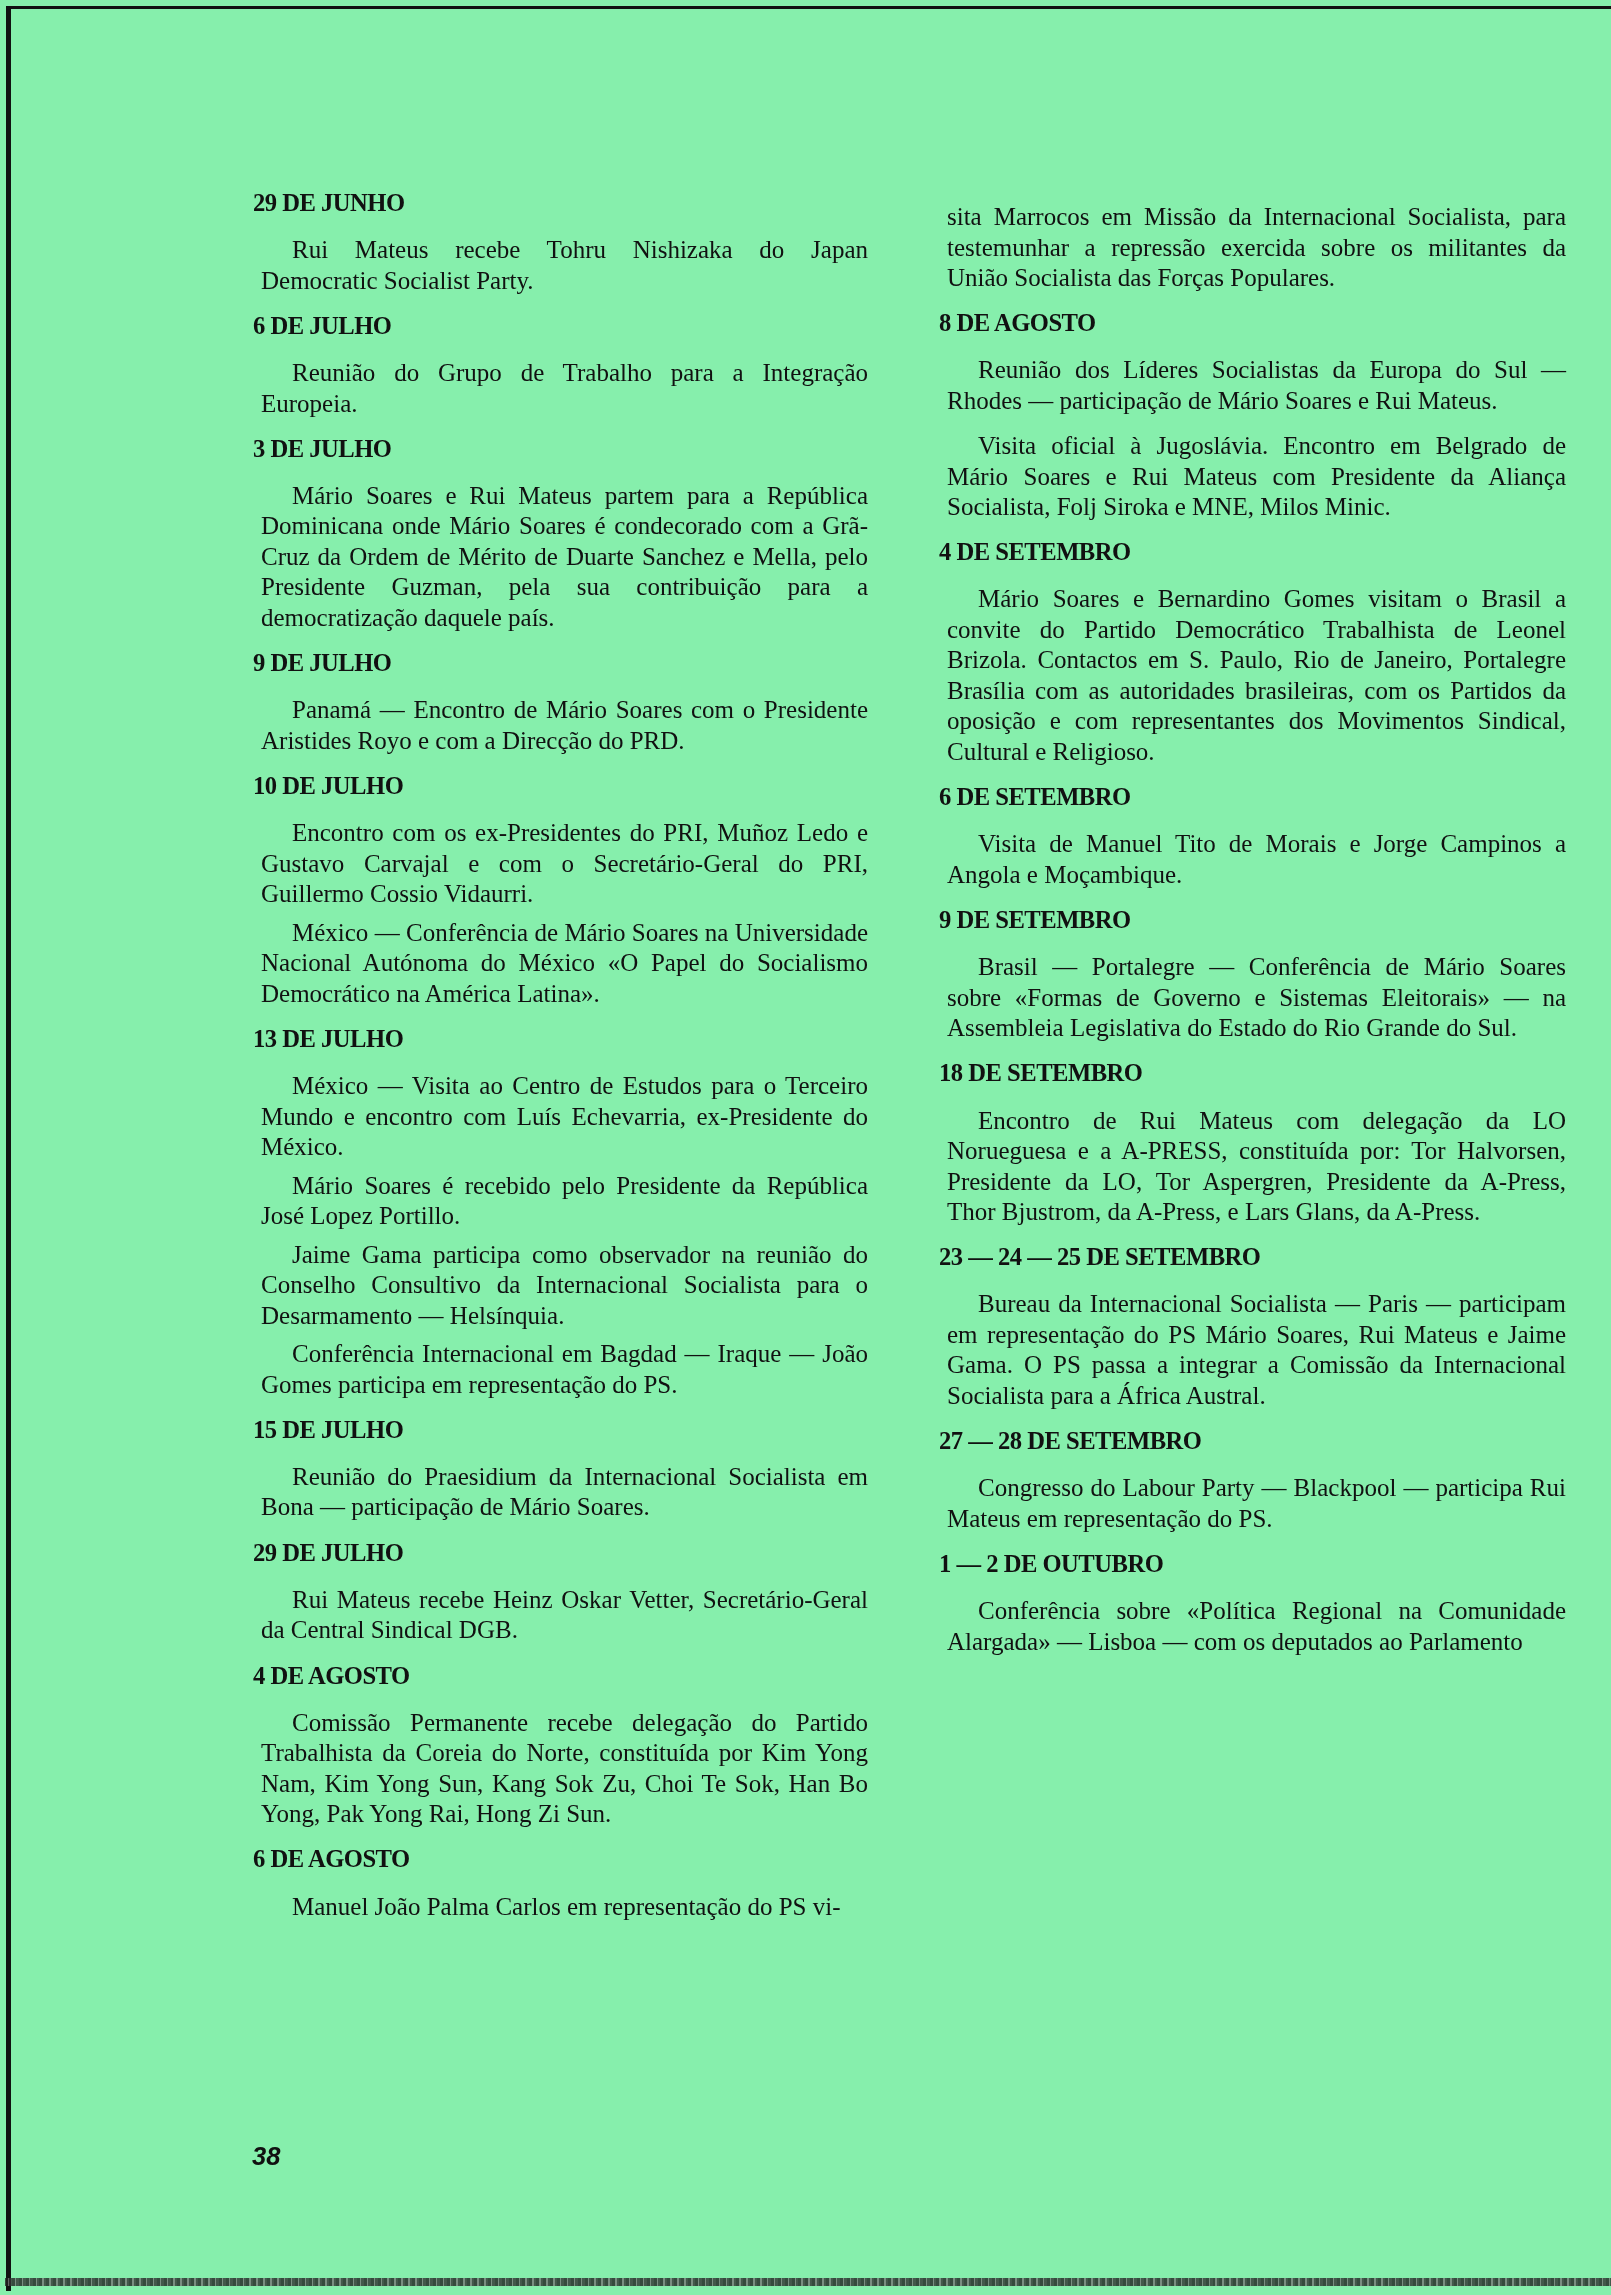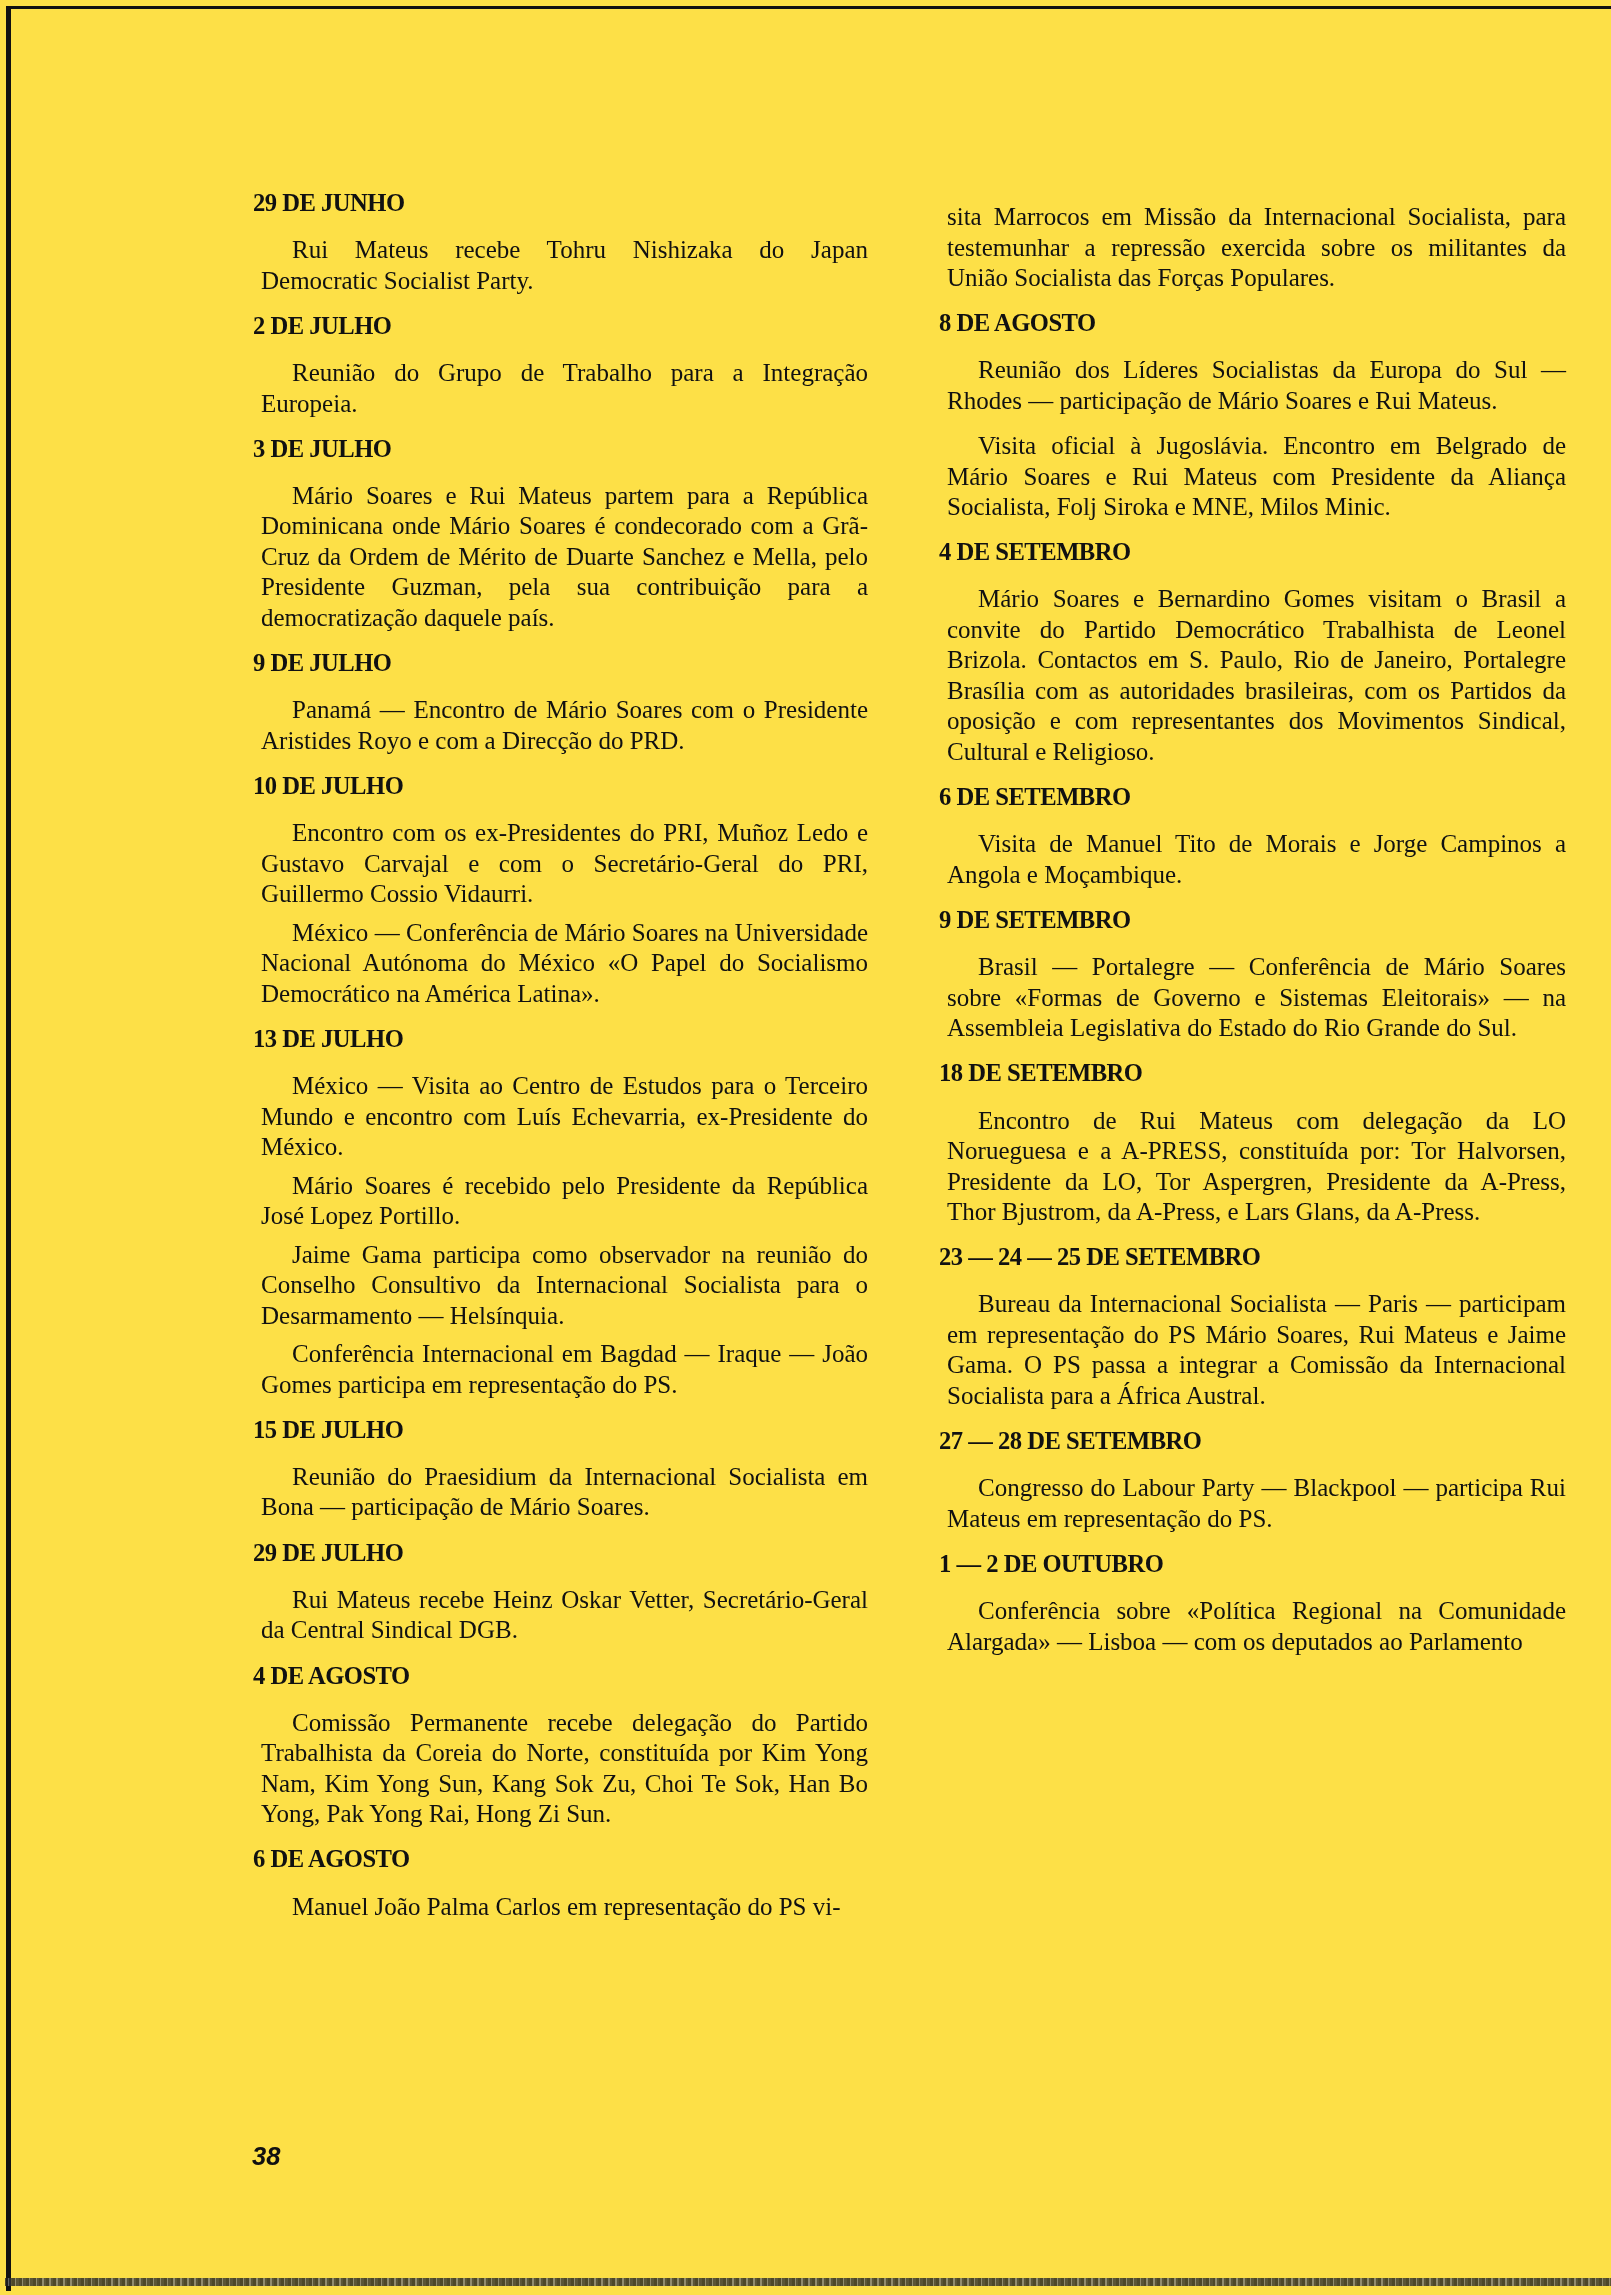--- a/index.html
+++ b/index.html
@@ -1,19 +1,19 @@
 <!DOCTYPE html>
 <html style="font-size:7.9px"><head>
   <meta charset="utf-8">
   <style>
     html, body { margin: 0; padding: 0; background: #ffffff; }
     body { width: 1612px; height: 2295px; position: relative; overflow: hidden; }
     .page {
       position: absolute; left: 0; top: 0; width: 1612px; height: 2295px;
-      background: #fde047; color: #111111;
+      background: #86efac; color: #111111;
       font-family: "Liberation Serif", "DejaVu Serif", serif;
     }
     .border-top {
       position: absolute; left: 5.9px; top: 5.9px; width: 1606px; height: 3.4px; background: #111;
     }
     .border-left {
       position: absolute; left: 5.9px; top: 5.9px; width: 4.9px; height: 2285px; background: #111;
     }
     .border-bottom {
       position: absolute; left: 4.9px; top: 2278px; width: 1607px; height: 7.9px;
@@ -43,21 +43,21 @@
   <div class="border-top"></div>
   <div class="border-left"></div>
   <div class="border-bottom"></div>
 
   <div class="column col-left">
     <div class="entry">
       <div class="date">29 DE JUNHO</div>
       <p class="para">Rui Mateus recebe Tohru Nishizaka do Japan Democratic Socialist Party.</p>
     </div>
     <div class="entry">
-      <div class="date">2 DE JULHO</div>
+      <div class="date">6 DE JULHO</div>
       <p class="para">Reunião do Grupo de Trabalho para a Integração Europeia.</p>
     </div>
     <div class="entry">
       <div class="date">3 DE JULHO</div>
       <p class="para">Mário Soares e Rui Mateus partem para a República Dominicana onde Mário Soares é condecorado com a Grã-Cruz da Ordem de Mérito de Duarte Sanchez e Mella, pelo Presidente Guzman, pela sua contribuição para a democratização daquele país.</p>
     </div>
     <div class="entry">
       <div class="date">9 DE JULHO</div>
       <p class="para">Panamá — Encontro de Mário Soares com o Presidente Aristides Royo e com a Direcção do PRD.</p>
     </div>

